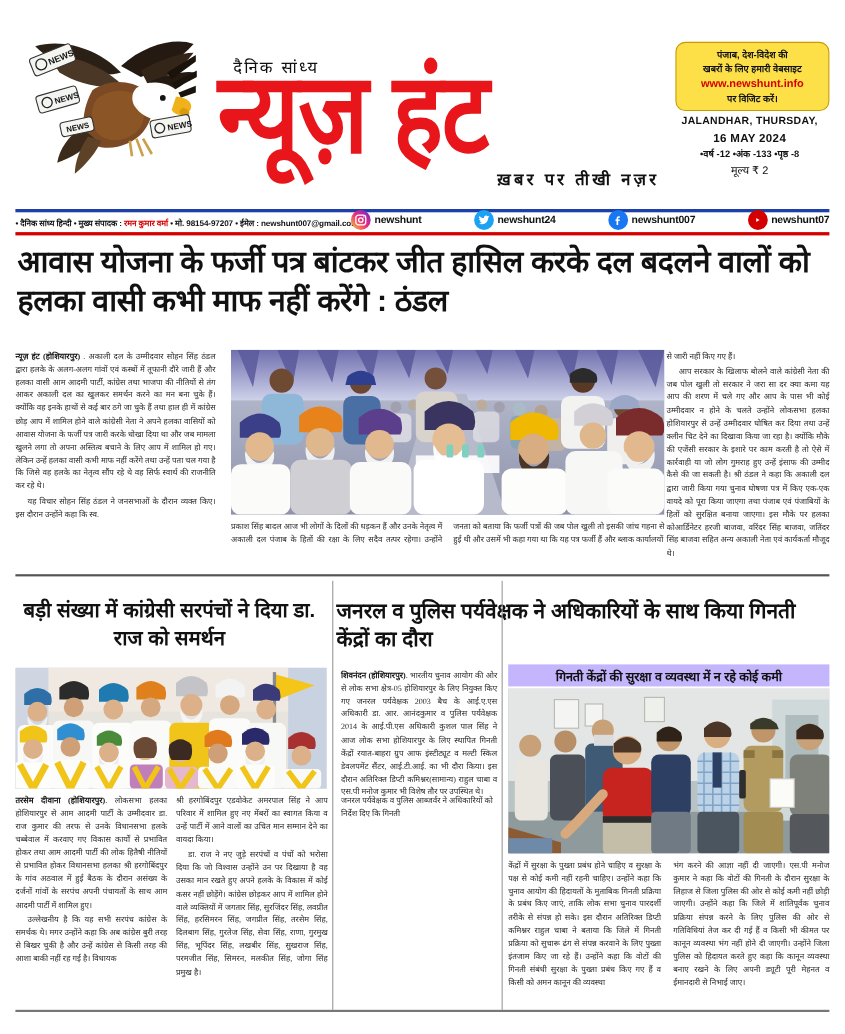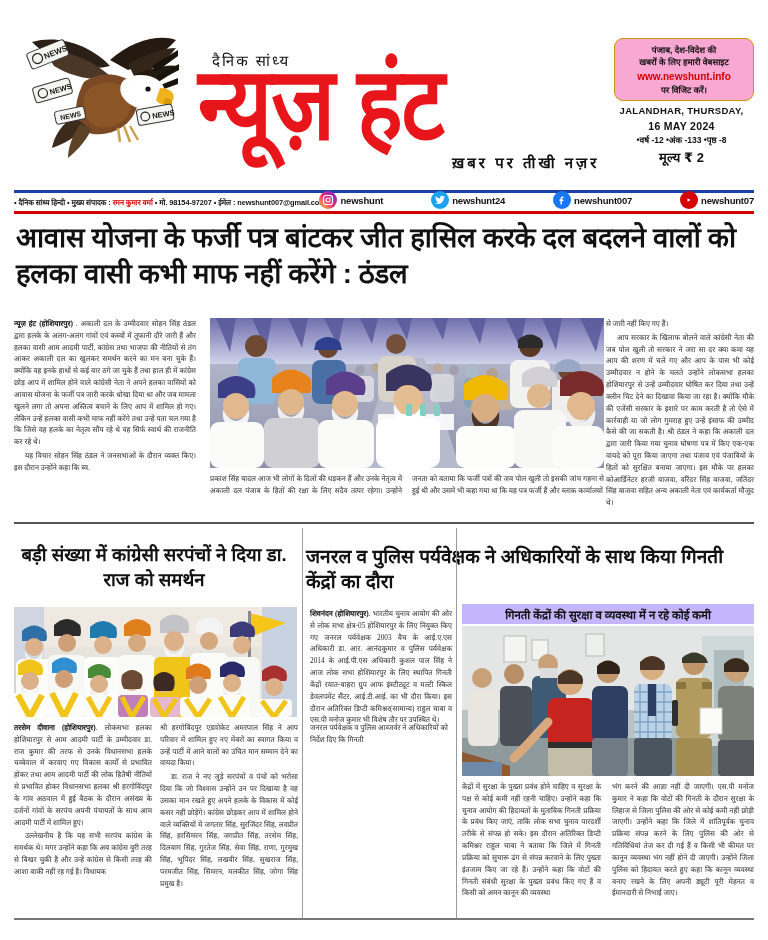--- a/index.html
+++ b/index.html
@@ -36,33 +36,33 @@
     transform:scaleY(1.18);transform-origin:left top;
     white-space:nowrap;
   }
   .logo-tag{
     position:absolute;left:452px;top:152px;
     font-size:15px;font-weight:bold;letter-spacing:3px;color:#111;
   }
 
   .promo{
     position:absolute;right:14px;top:38px;width:140px;
-    background:#f9a8d4;border:1.5px solid #c89a06;border-radius:9px;
+    background:#fde047;border:1.5px solid #c89a06;border-radius:9px;
     padding:5px 4px 4px;text-align:center;box-sizing:border-box;
   }
   .promo .l{font-size:8.5px;font-weight:bold;line-height:1.45;color:#111;display:block;}
   .promo .url{font-size:10px;font-weight:bold;color:#d40000;display:block;line-height:1.5;}
 
   .dateblock{
     position:absolute;right:14px;top:104px;width:145px;text-align:center;
   }
   .dateblock .city{font-size:9.5px;font-weight:bold;letter-spacing:.3px;color:#111;display:block;line-height:1.55;}
   .dateblock .date{font-size:10.5px;font-weight:bold;letter-spacing:.3px;color:#111;display:block;line-height:1.5;}
   .dateblock .meta{font-size:8.5px;font-weight:bold;color:#111;display:block;line-height:1.6;}
-  .dateblock .price{font-size:13px;font-weight:bold;color:#111;display:block;line-height:1.5;}
+  .dateblock .price{font-size:10px;font-weight:normal;color:#111;display:block;line-height:1.5;}
 
   
   .strip-top{position:absolute;left:14px;right:14px;top:190px;height:2.5px;background:#1d3faa;}
   .strip{
     position:absolute;left:14px;right:14px;top:194px;height:16px;
     display:flex;align-items:center;
   }
   .strip-credits{
     font-size:7.4px;font-weight:bold;color:#111;white-space:nowrap;letter-spacing:-.1px;
   }

